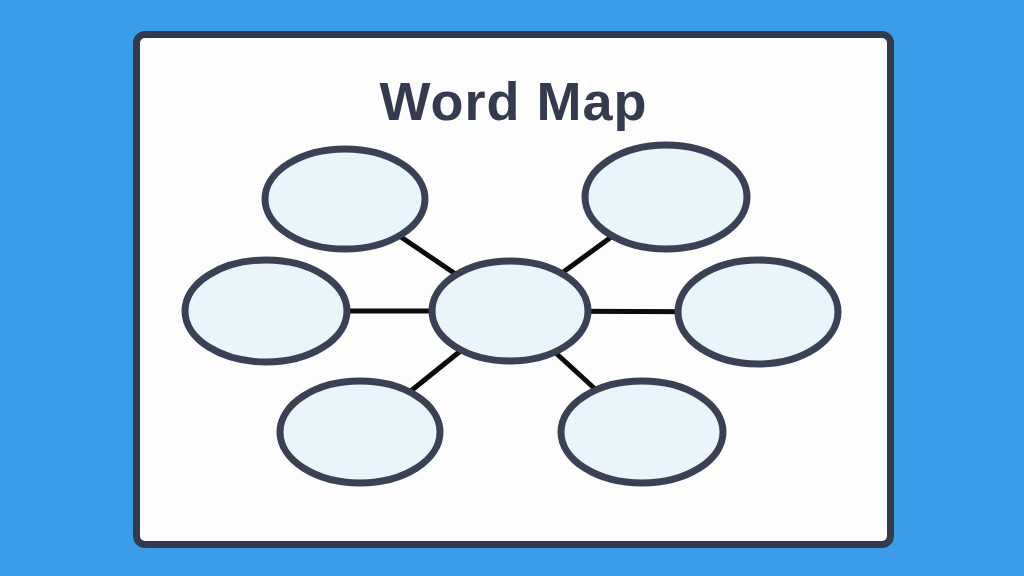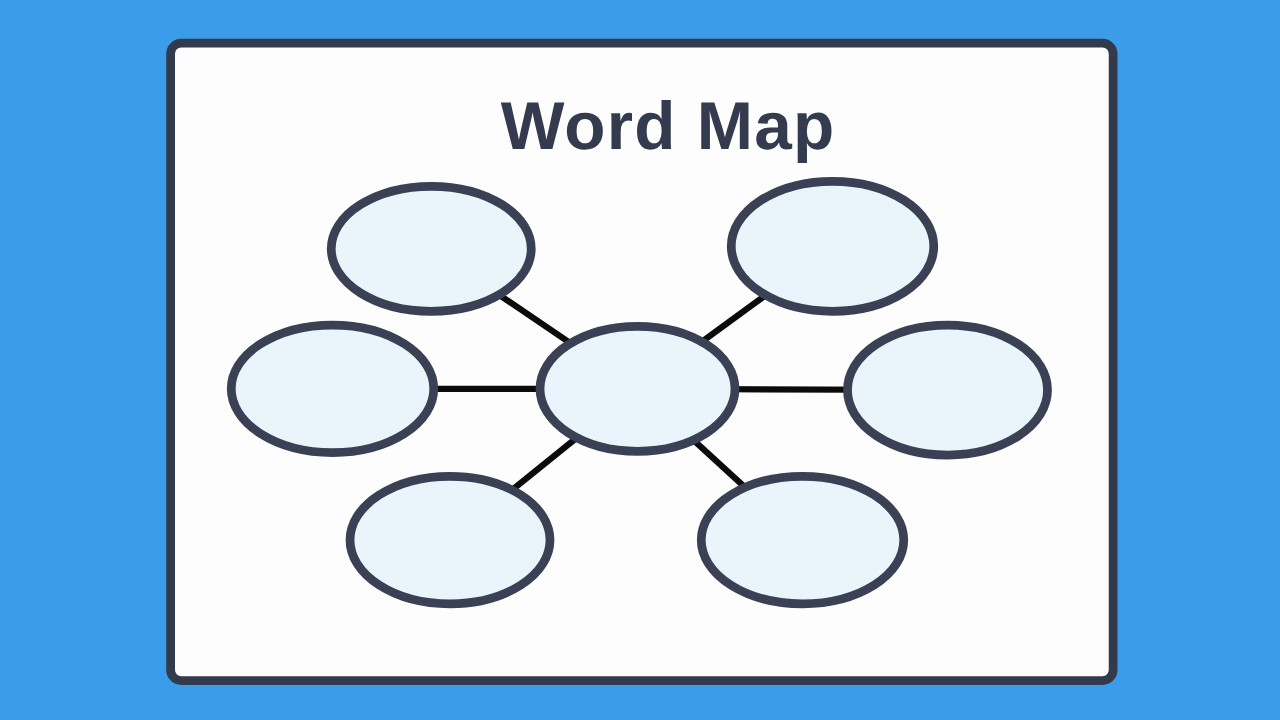--- a/index.html
+++ b/index.html
@@ -28,21 +28,20 @@
   .title {
     position: absolute;
     left: 0;
     top: 32px;
     width: 100%;
     text-align: center;
     font-size: 54px;
     font-weight: bold;
     letter-spacing: 1px;
     color: #343b4e;
-    padding-left: 21px;
   }
   svg.diagram {
     position: absolute;
     left: 0;
     top: 0;
     width: 1024px;
     height: 576px;
     pointer-events: none;
   }
 </style>

